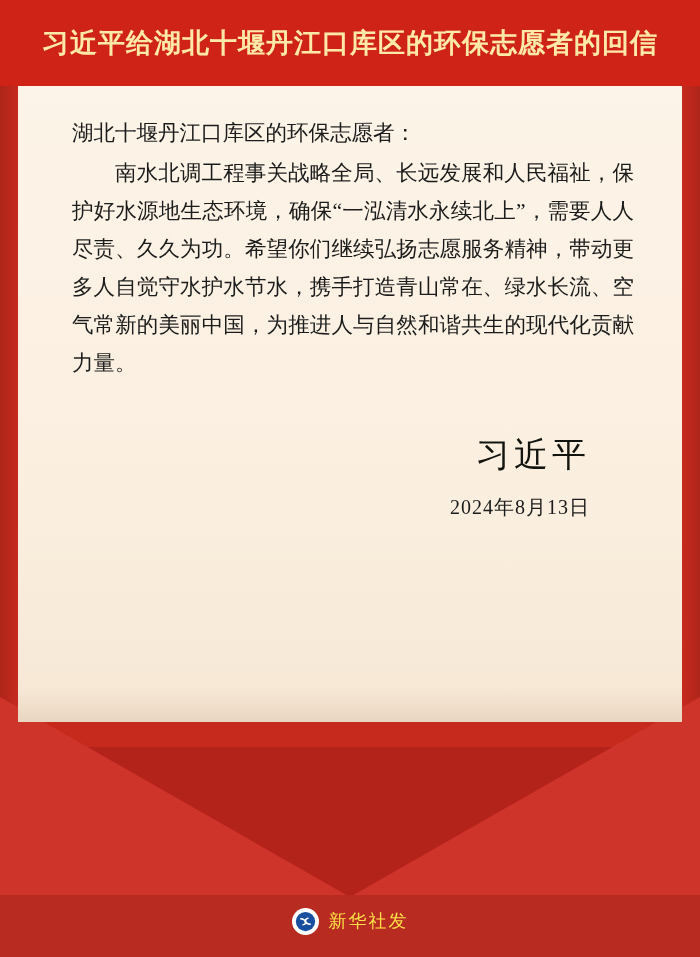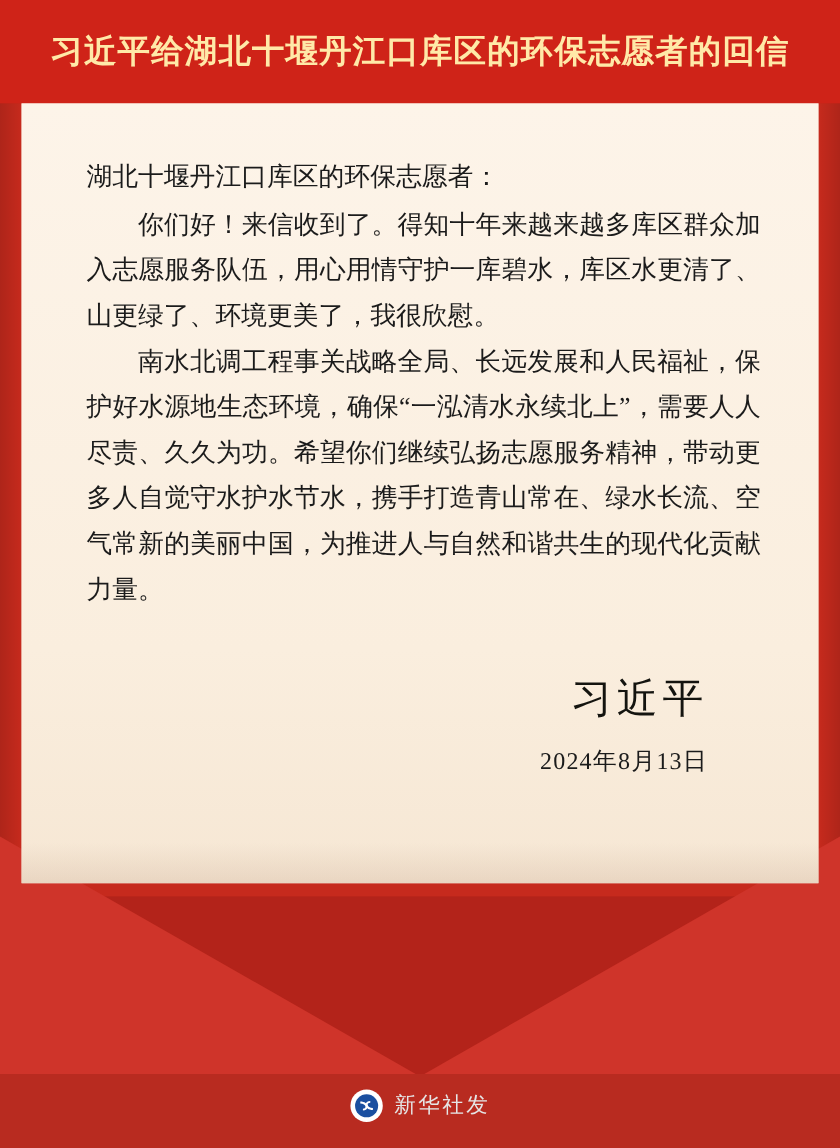--- a/index.html
+++ b/index.html
@@ -93,21 +93,21 @@
     width: 700px;
     height: 62px;
     background: #b82b20;
     z-index: 4;
   }
 
   
   .letter {
     position: absolute;
     left: 18px;
-    top: 86px;
+    top: 72px;
     width: 664px;
     height: 650px;
     background: #fbf0e3;
     background-image: linear-gradient(180deg, #fdf4e9 0%, #faeede 70%, #f6e7d4 100%);
     z-index: 5;
   }
   .letter::after {
     
     content: "";
     position: absolute;
@@ -171,21 +171,21 @@
     width: 27px;
     height: 27px;
     border-radius: 50%;
     background: #ffffff;
     display: flex;
     align-items: center;
     justify-content: center;
   }
   .footer .logo-mark svg { display: block; }
   .footer .agency {
-    color: #e5e5e5;
+    color: #fde047;
     font-size: 18px;
     letter-spacing: 2px;
     font-family: "Liberation Serif", "DejaVu Serif", serif;
   }
 
   
   .edge-shade-l, .edge-shade-r {
     position: absolute;
     top: 86px;
     width: 18px;
@@ -208,21 +208,20 @@
   <div class="edge-shade-l"></div>
   <div class="edge-shade-r"></div>
 
   <div class="title-band">
     <div class="title-text">习近平给湖北十堰丹江口库区的环保志愿者的回信</div>
   </div>
 
   <div class="letter">
     <div class="letter-inner">
       <p class="salutation">湖北十堰丹江口库区的环保志愿者：</p>
-      <p class="para">你们好！来信收到了。得知十年来越来越多库区群众加入志愿服务队伍，用心用情守护一库碧水，库区水更清了、山更绿了、环境更美了，我很欣慰。</p>
       <p class="para">南水北调工程事关战略全局、长远发展和人民福祉，保护好水源地生态环境，确保“一泓清水永续北上”，需要人人尽责、久久为功。希望你们继续弘扬志愿服务精神，带动更多人自觉守水护水节水，携手打造青山常在、绿水长流、空气常新的美丽中国，为推进人与自然和谐共生的现代化贡献力量。</p>
 
       <div class="sign-block">
         <div class="signature">习近平</div>
         <div class="sign-date">2024年8月13日</div>
       </div>
     </div>
   </div>
 
   <div class="footer">

